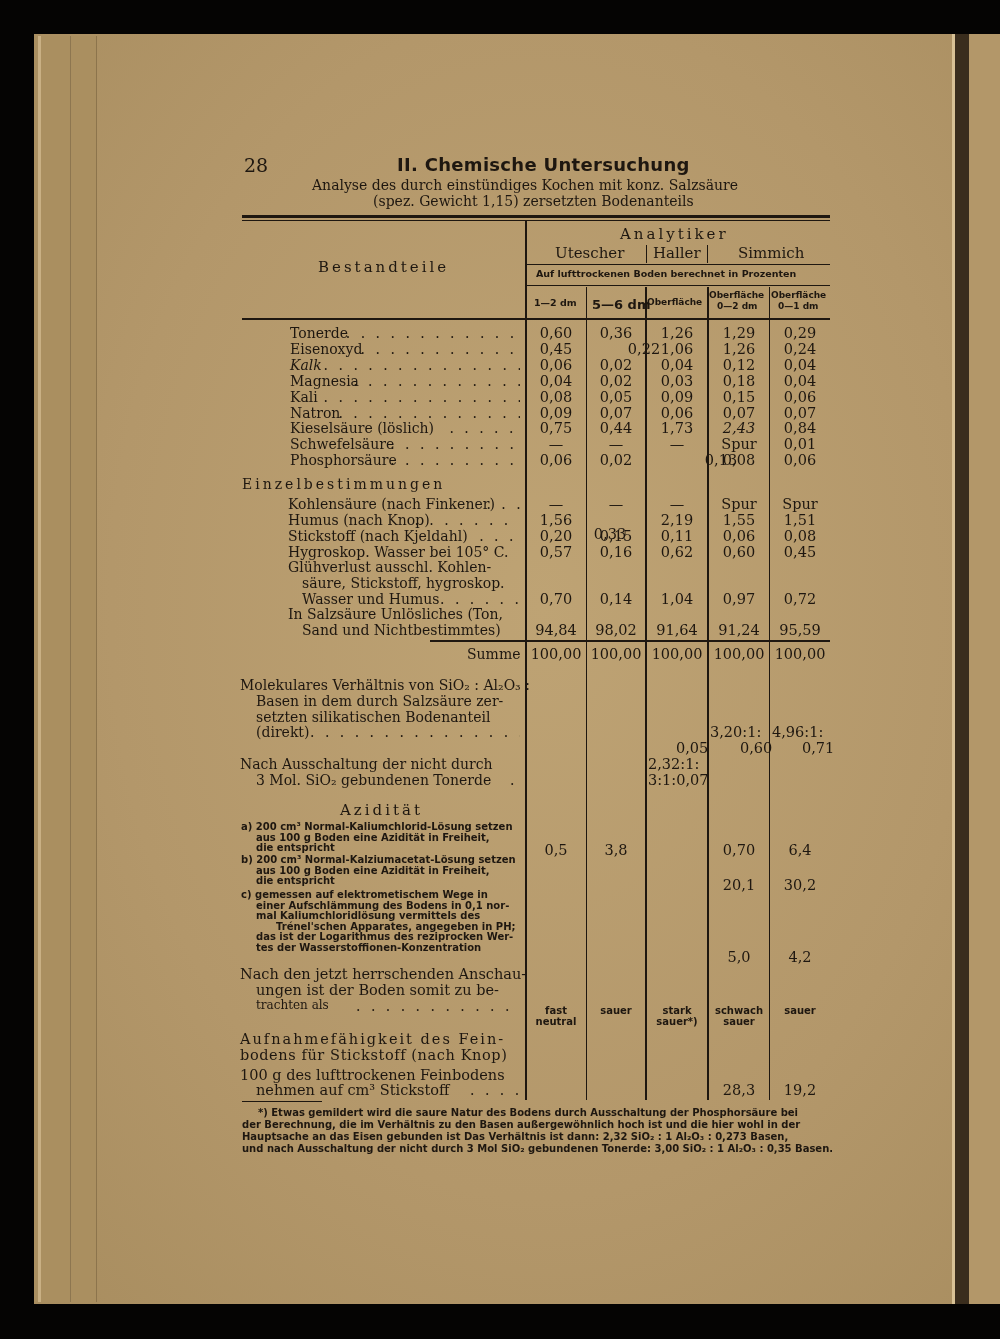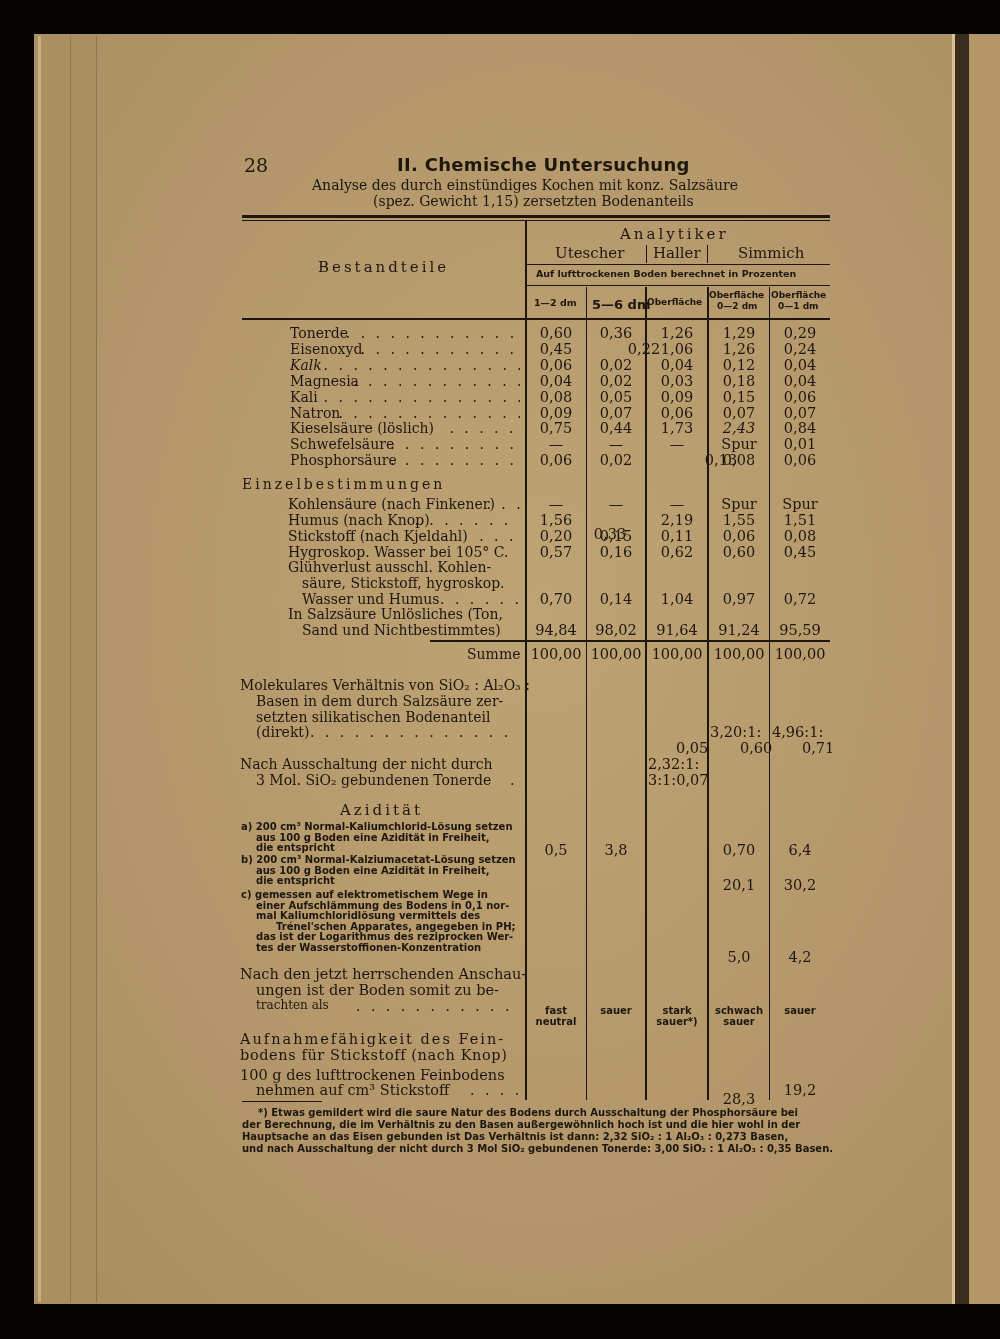--- a/index.html
+++ b/index.html
@@ -234,21 +234,21 @@
     <div class="num" style="left: 647px; width: 60px; top: 1006px; font-size: 10px; font-family: &quot;DejaVu Sans&quot;, &quot;Liberation Sans&quot;, sans-serif; font-weight: bold;">stark</div>
     <div class="num" style="left: 647px; width: 60px; top: 1017px; font-size: 10px; font-family: &quot;DejaVu Sans&quot;, &quot;Liberation Sans&quot;, sans-serif; font-weight: bold;">sauer*)</div>
     <div class="num" style="left: 709px; width: 60px; top: 1006px; font-size: 10px; font-family: &quot;DejaVu Sans&quot;, &quot;Liberation Sans&quot;, sans-serif; font-weight: bold;">schwach</div>
     <div class="num" style="left: 709px; width: 60px; top: 1017px; font-size: 10px; font-family: &quot;DejaVu Sans&quot;, &quot;Liberation Sans&quot;, sans-serif; font-weight: bold;">sauer</div>
     <div class="num" style="left: 770px; width: 60px; top: 1006px; font-size: 10px; font-family: &quot;DejaVu Sans&quot;, &quot;Liberation Sans&quot;, sans-serif; font-weight: bold;">sauer</div>
     <div class="label spaced" style="left: 240px; top: 1032px; font-size: 14.5px; letter-spacing: 2px;">Aufnahmefähigkeit des Fein-</div>
     <div class="label" style="left: 240px; top: 1048px; font-size: 14.5px; letter-spacing: 0.6px;">bodens für Stickstoff (nach Knop)</div>
     <div class="label" style="left: 240px; top: 1068px; font-size: 14.5px;">100 g des lufttrockenen Feinbodens</div>
     <div class="label" style="left: 256px; top: 1083px; font-size: 14.5px;">nehmen auf cm³ Stickstoff</div>
     <div class="label dots" style="left: 470px; top: 1083px; width: 50px; overflow: hidden;"> . . . . . . . . . . . . . . . . . . . . . . . . . . . . . . . . . . . . . . . . . .</div>
-    <div class="num" style="left: 709px; width: 60px; top: 1083px; margin-top: 9px;">28,3</div>
+    <div class="num" style="left: 709px; width: 60px; top: 1083px;">28,3</div>
     <div class="num" style="left: 770px; width: 60px; top: 1083px;">19,2</div>
   </div>
 
 <div class="hr" style="left:430px;top:640px;width:95px;height:2px;"></div>
 <div class="hr" style="left:527px;top:640px;width:303px;height:2px;"></div>
 
 <div class="hr" style="left:242px;top:1101px;width:80px;height:1px;"></div>
 
 <div id="footnotes">
     <div class="fn" style="top: 1108px; left: 258px; font-size: 10px;">*) Etwas gemildert wird die saure Natur des Bodens durch Ausschaltung der Phosphorsäure bei</div>

